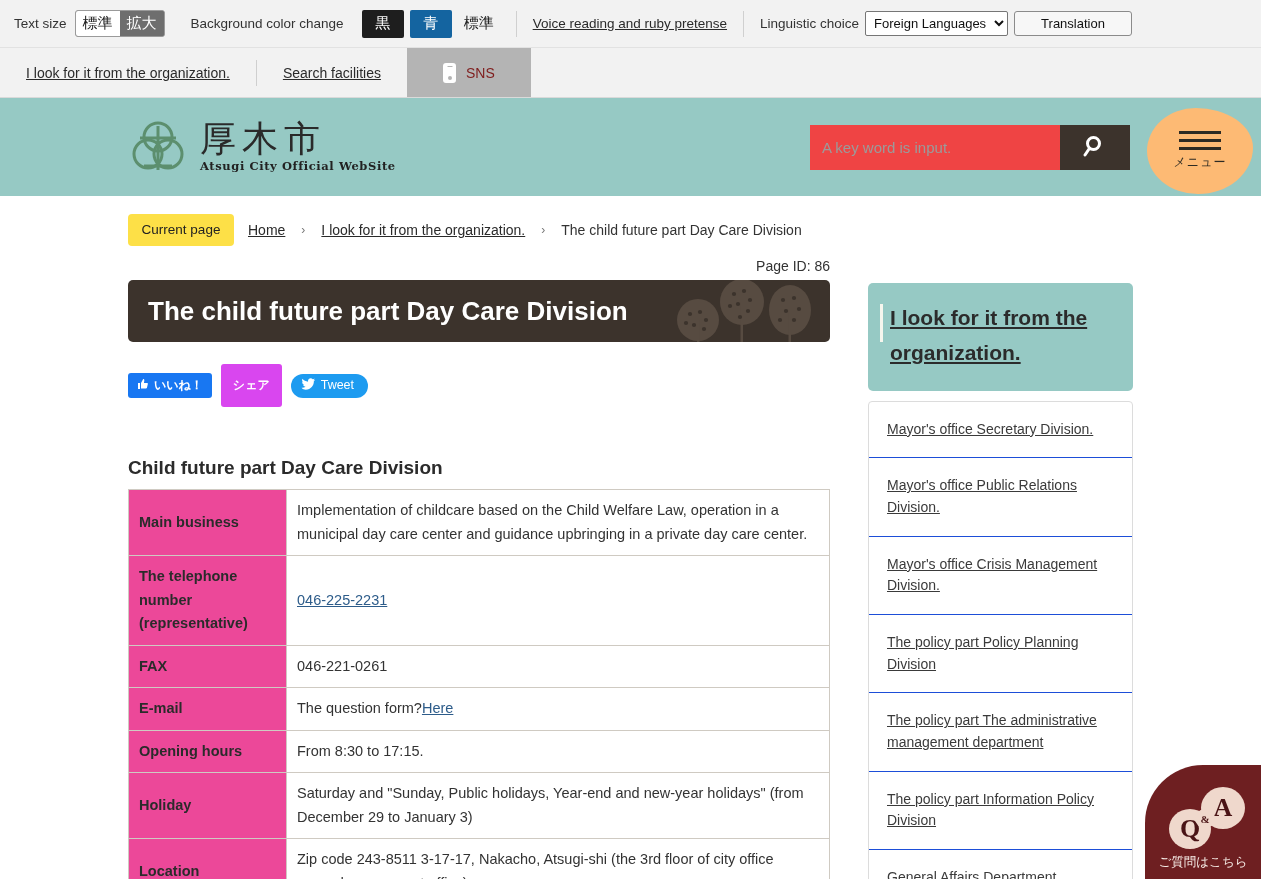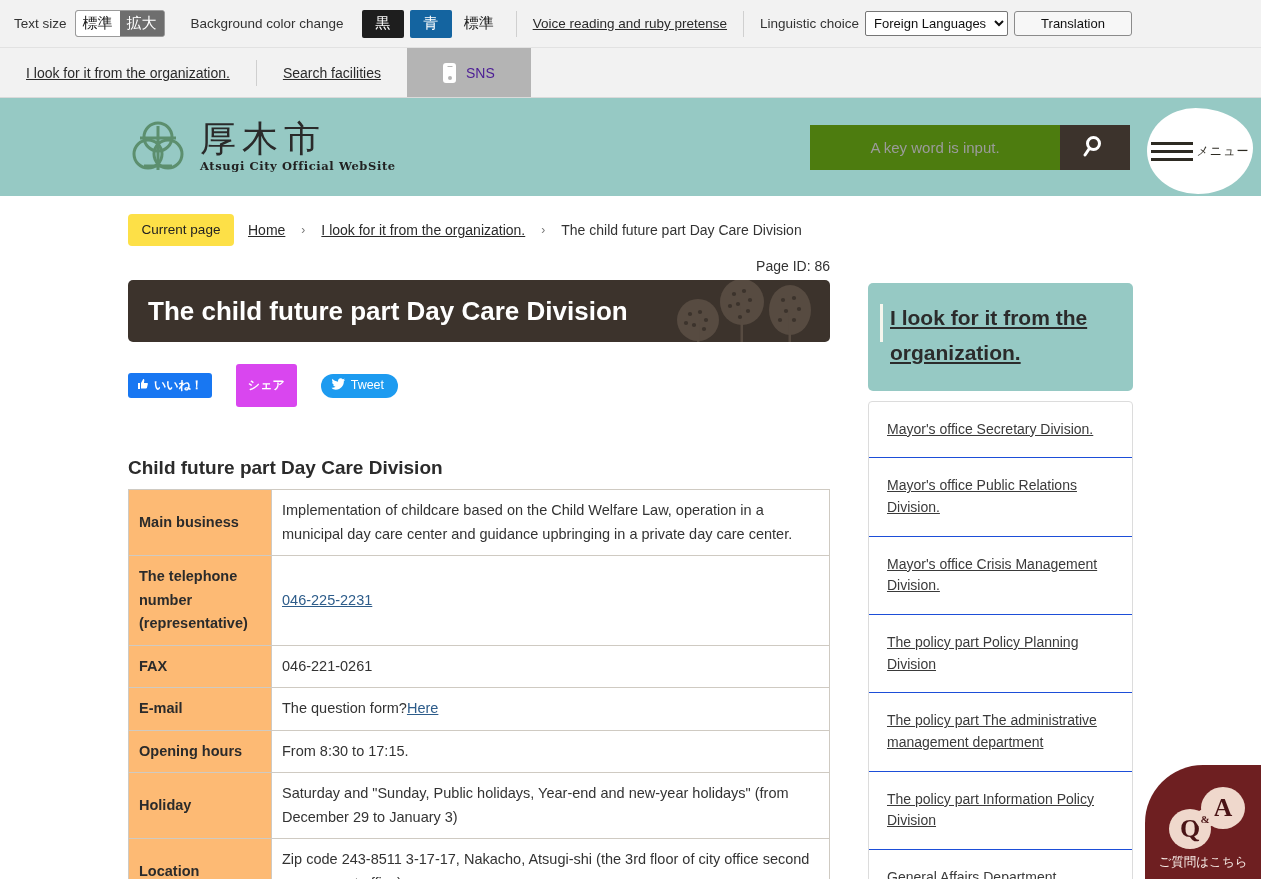--- a/index.html
+++ b/index.html
@@ -70,21 +70,21 @@
     height: 50px; background:#f2f2f2; display:flex; align-items:stretch;
     border-bottom: 1px solid #dadada;
   }
   .tab {
     display:flex; align-items:center; justify-content:center;
     padding: 0 26px; font-size:14px; cursor:pointer; color:#2a2a2a;
   }
   .tab .tl { text-decoration: underline; }
   .tab-div { width:1px; align-self:center; height:26px; background:#cfcfcf; }
   .tab-sns {
-    background:#b4b4b4; width:124px; padding:0; gap:10px; color:#4c1d95;
+    background:#b4b4b4; width:124px; padding:0; gap:10px; color:#7f1d1d;
     text-decoration:none;
   }
   .phone-icon {
     width:13px; height:20px; border:2px solid #fff; border-radius:3px;
     background:#fff; position:relative;
   }
   .phone-icon::after{
     content:""; position:absolute; left:50%; bottom:0.5px; transform:translateX(-50%);
     width:4px;height:4px;border-radius:50%;background:#b4b4b4;
   }
@@ -110,34 +110,33 @@
     font-family:"DejaVu Sans", sans-serif; font-size:36px; color:#2a2a2a;
     letter-spacing:6px; font-weight:400;
   }
   .logo-roman {
     font-family:"DejaVu Serif", serif; font-size:11.5px; color:#222; font-weight:700;
     letter-spacing:0.6px; margin-top:4px;
   }
 
   .search-wrap { position:absolute; right:131px; top:27px; display:flex; }
   .search-input {
-    width:250px; height:45px; border:none; outline:none; background:#4d7c0f;
+    width:250px; height:45px; border:none; outline:none; background:#ef4444;
     font-size:15px; padding:4px 12px; color:#222;
     font-family:"Liberation Sans", sans-serif;
-    text-align:center;
   }
   .search-input::placeholder { color:#9b9b9b; }
   .search-btn {
     width:70px; height:45px; background:#3c332c; border:none; cursor:pointer;
     display:flex; align-items:center; justify-content:center;
   }
   .menu-blob {
     position:absolute; right:8px; top:10px; width:106px; height:86px;
-    background:#ffffff; cursor:pointer;
-    display:flex; flex-direction:row; align-items:center; justify-content:center;
+    background:#fdba74; cursor:pointer;
+    display:flex; flex-direction:column; align-items:center; justify-content:center;
     border-radius:46% 54% 52% 48% / 50% 46% 54% 50%;
     gap:4px;
   }
   .menu-bars { display:flex; flex-direction:column; gap:5px; }
   .menu-bars span { display:block; width:42px; height:3px; background:#2d2a22; }
   .menu-cap {
     font-family:"DejaVu Sans", sans-serif; font-size:12px; color:#2d2a22;
     letter-spacing:1px;
   }
 
@@ -163,21 +162,21 @@
   .pageid { text-align:right; font-size:14px; color:#333; margin:10px 0 6px; }
 
   .title-banner {
     background:#3c332c; color:#ffffff; height:62px; border-radius:5px;
     display:flex; align-items:center; padding-left:20px;
     font-size:26px; font-weight:bold; position:relative; overflow:hidden;
     font-family:"Liberation Sans", sans-serif;
   }
   .deco { position:absolute; opacity:1; }
 
-  .share-row { display:flex; gap:24px; align-items:center; margin-top:22px; }
+  .share-row { display:flex; gap:9px; align-items:center; margin-top:22px; }
   .btn-like {
     background:#1877f2; color:#fff; font-size:12px; border-radius:3px;
     padding:4px 9px; display:flex; align-items:center; gap:5px; cursor:pointer;
     font-family:"DejaVu Sans", sans-serif; font-weight:bold;
   }
   .btn-share {
     background:#d946ef; color:#fff; font-size:12px; border-radius:3px;
     padding:13px 12px; cursor:pointer; font-family:"DejaVu Sans", sans-serif;
     font-weight:bold;
   }
@@ -192,21 +191,21 @@
   }
   table.info {
     width:702px; border-collapse:collapse; margin-top:10px;
     table-layout:fixed;
   }
   table.info th, table.info td {
     border:1px solid #cfcac2; vertical-align:middle; font-size:14.5px;
     line-height:1.62; padding:9px 10px;
   }
   table.info th {
-    width:143px; background:#fdba74; text-align:left; font-weight:bold; color:#2b2b2b;
+    width:158px; background:#ec4899; text-align:left; font-weight:bold; color:#2b2b2b;
   }
   table.info td { background:#ffffff; color:#333; }
   table.info td a, table.info th a { color:#2d5c8a; text-decoration:underline; cursor:pointer; }
 
   
   .sidecol { width:265px; margin-left:38px; flex:none; padding-top:35px; }
   .side-head {
     background:#96c9c4; border-radius:5px; padding:18px 16px 20px 22px;
     position:relative;
   }

